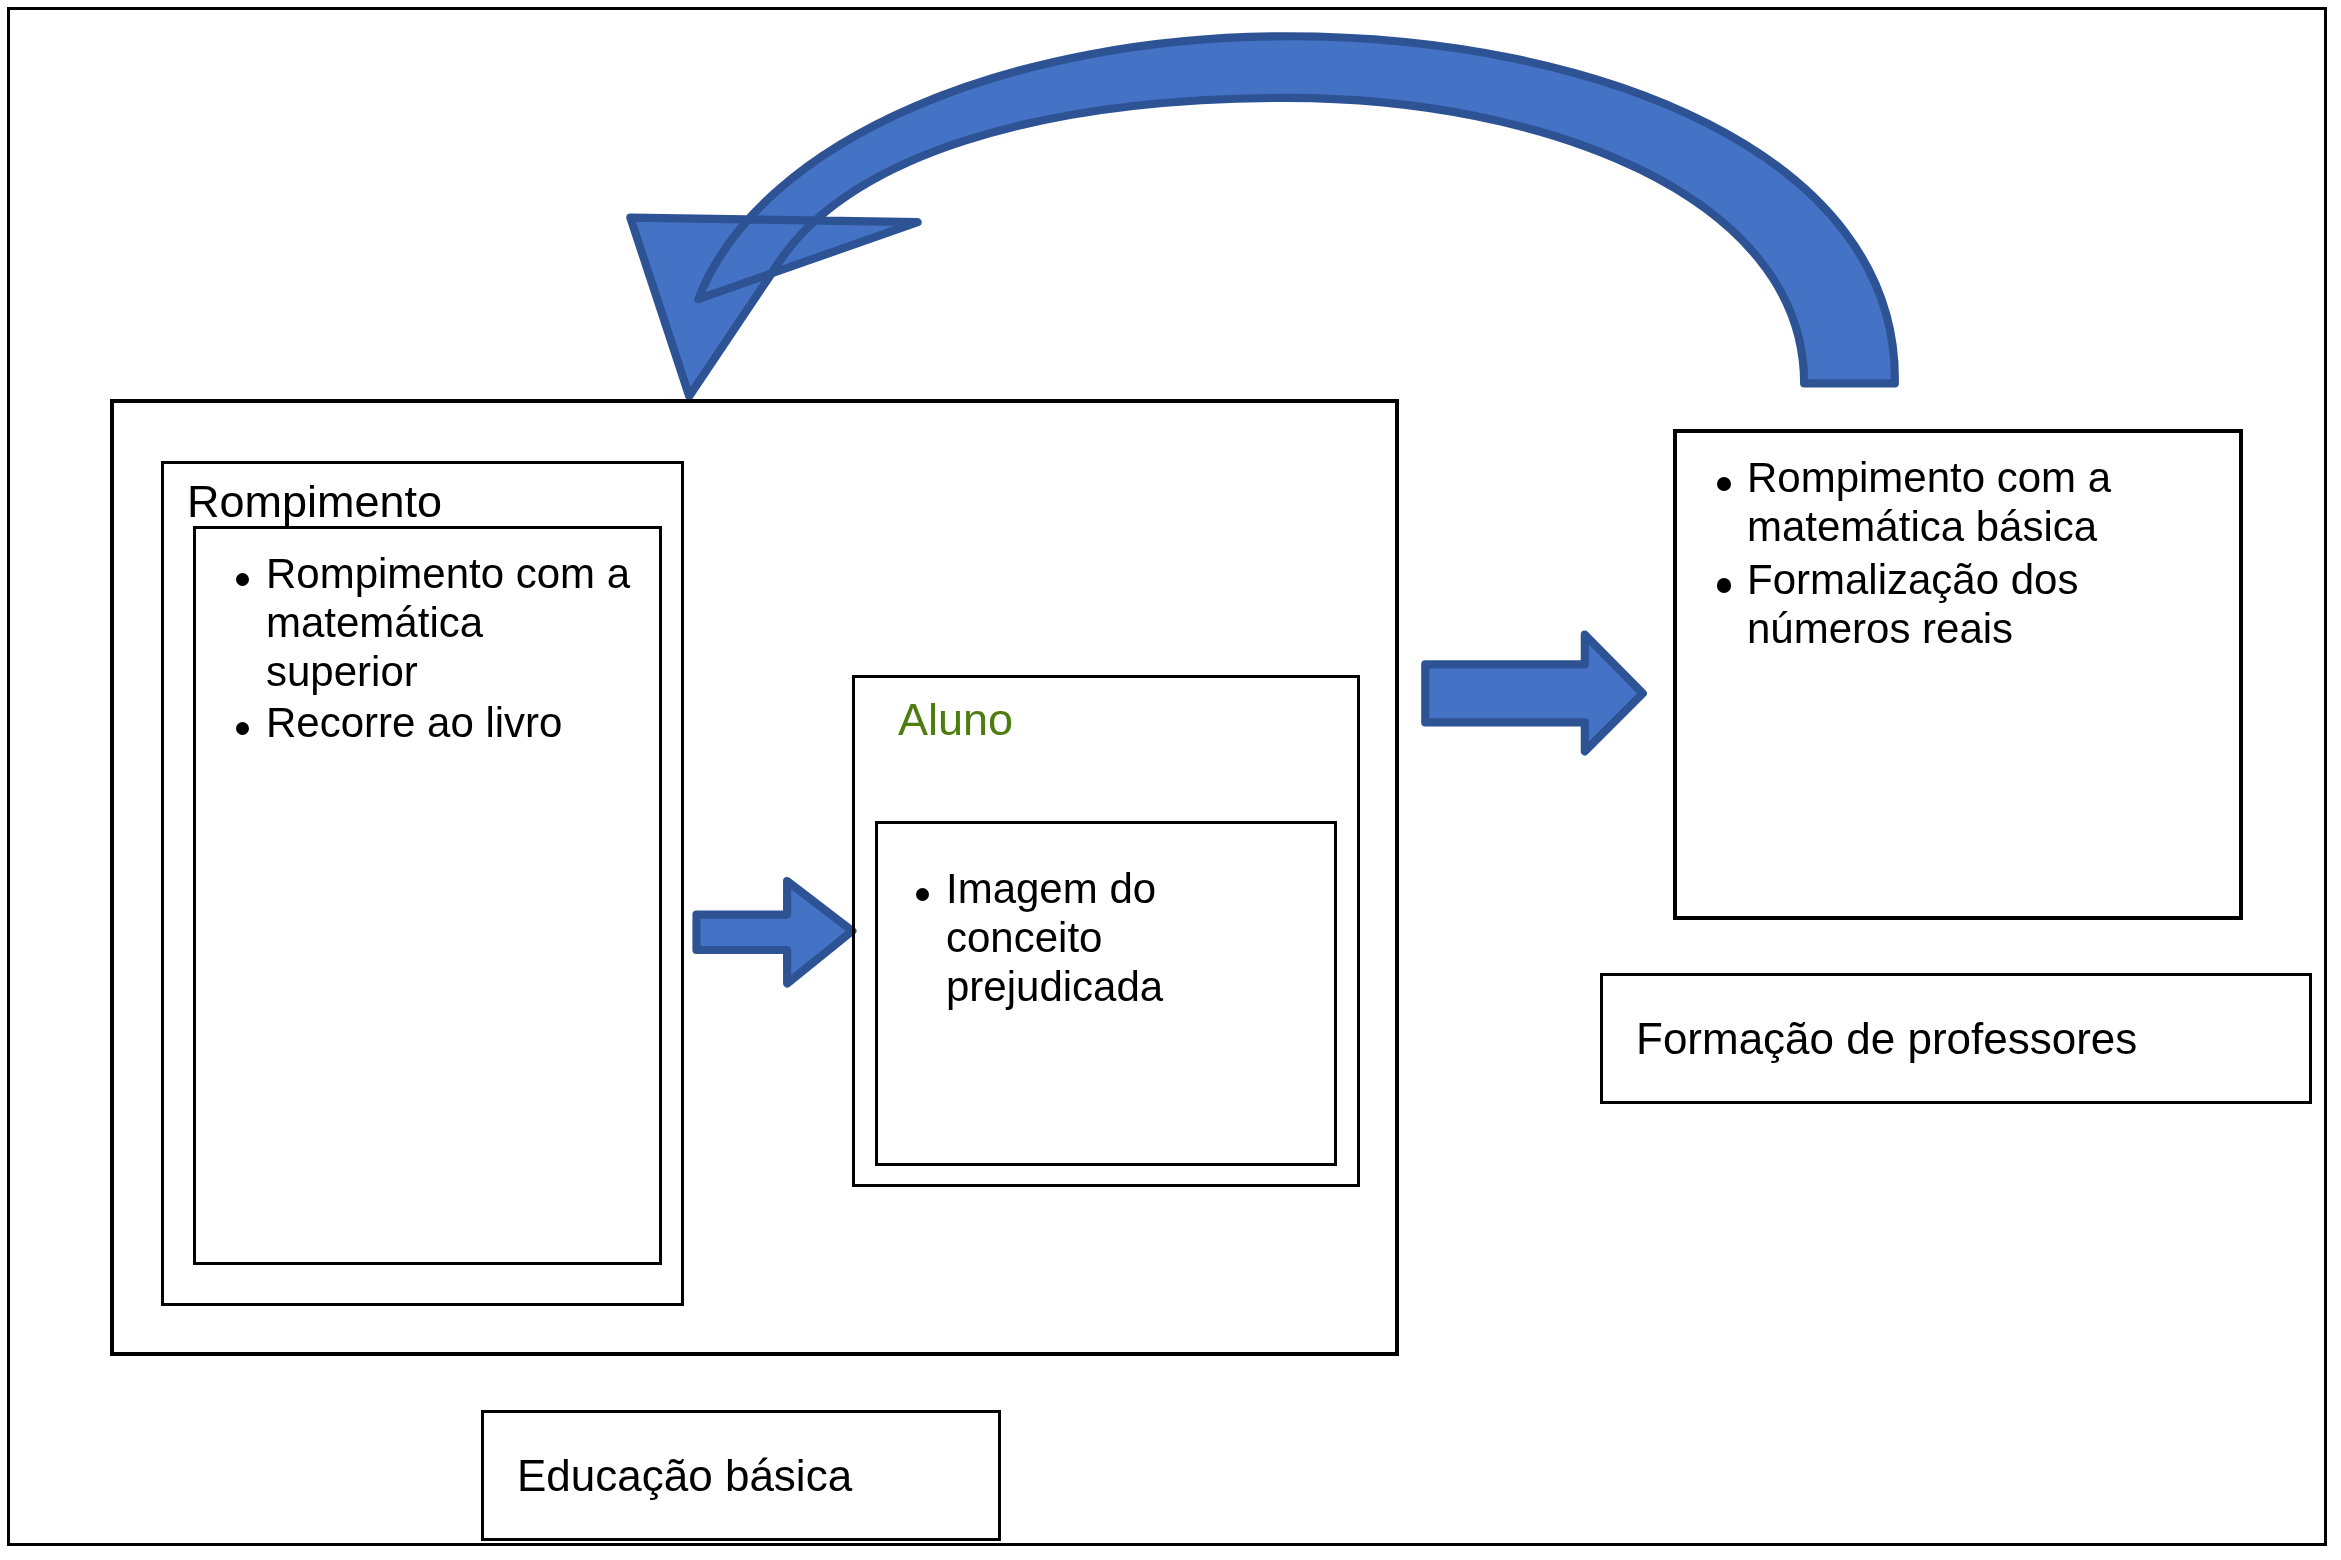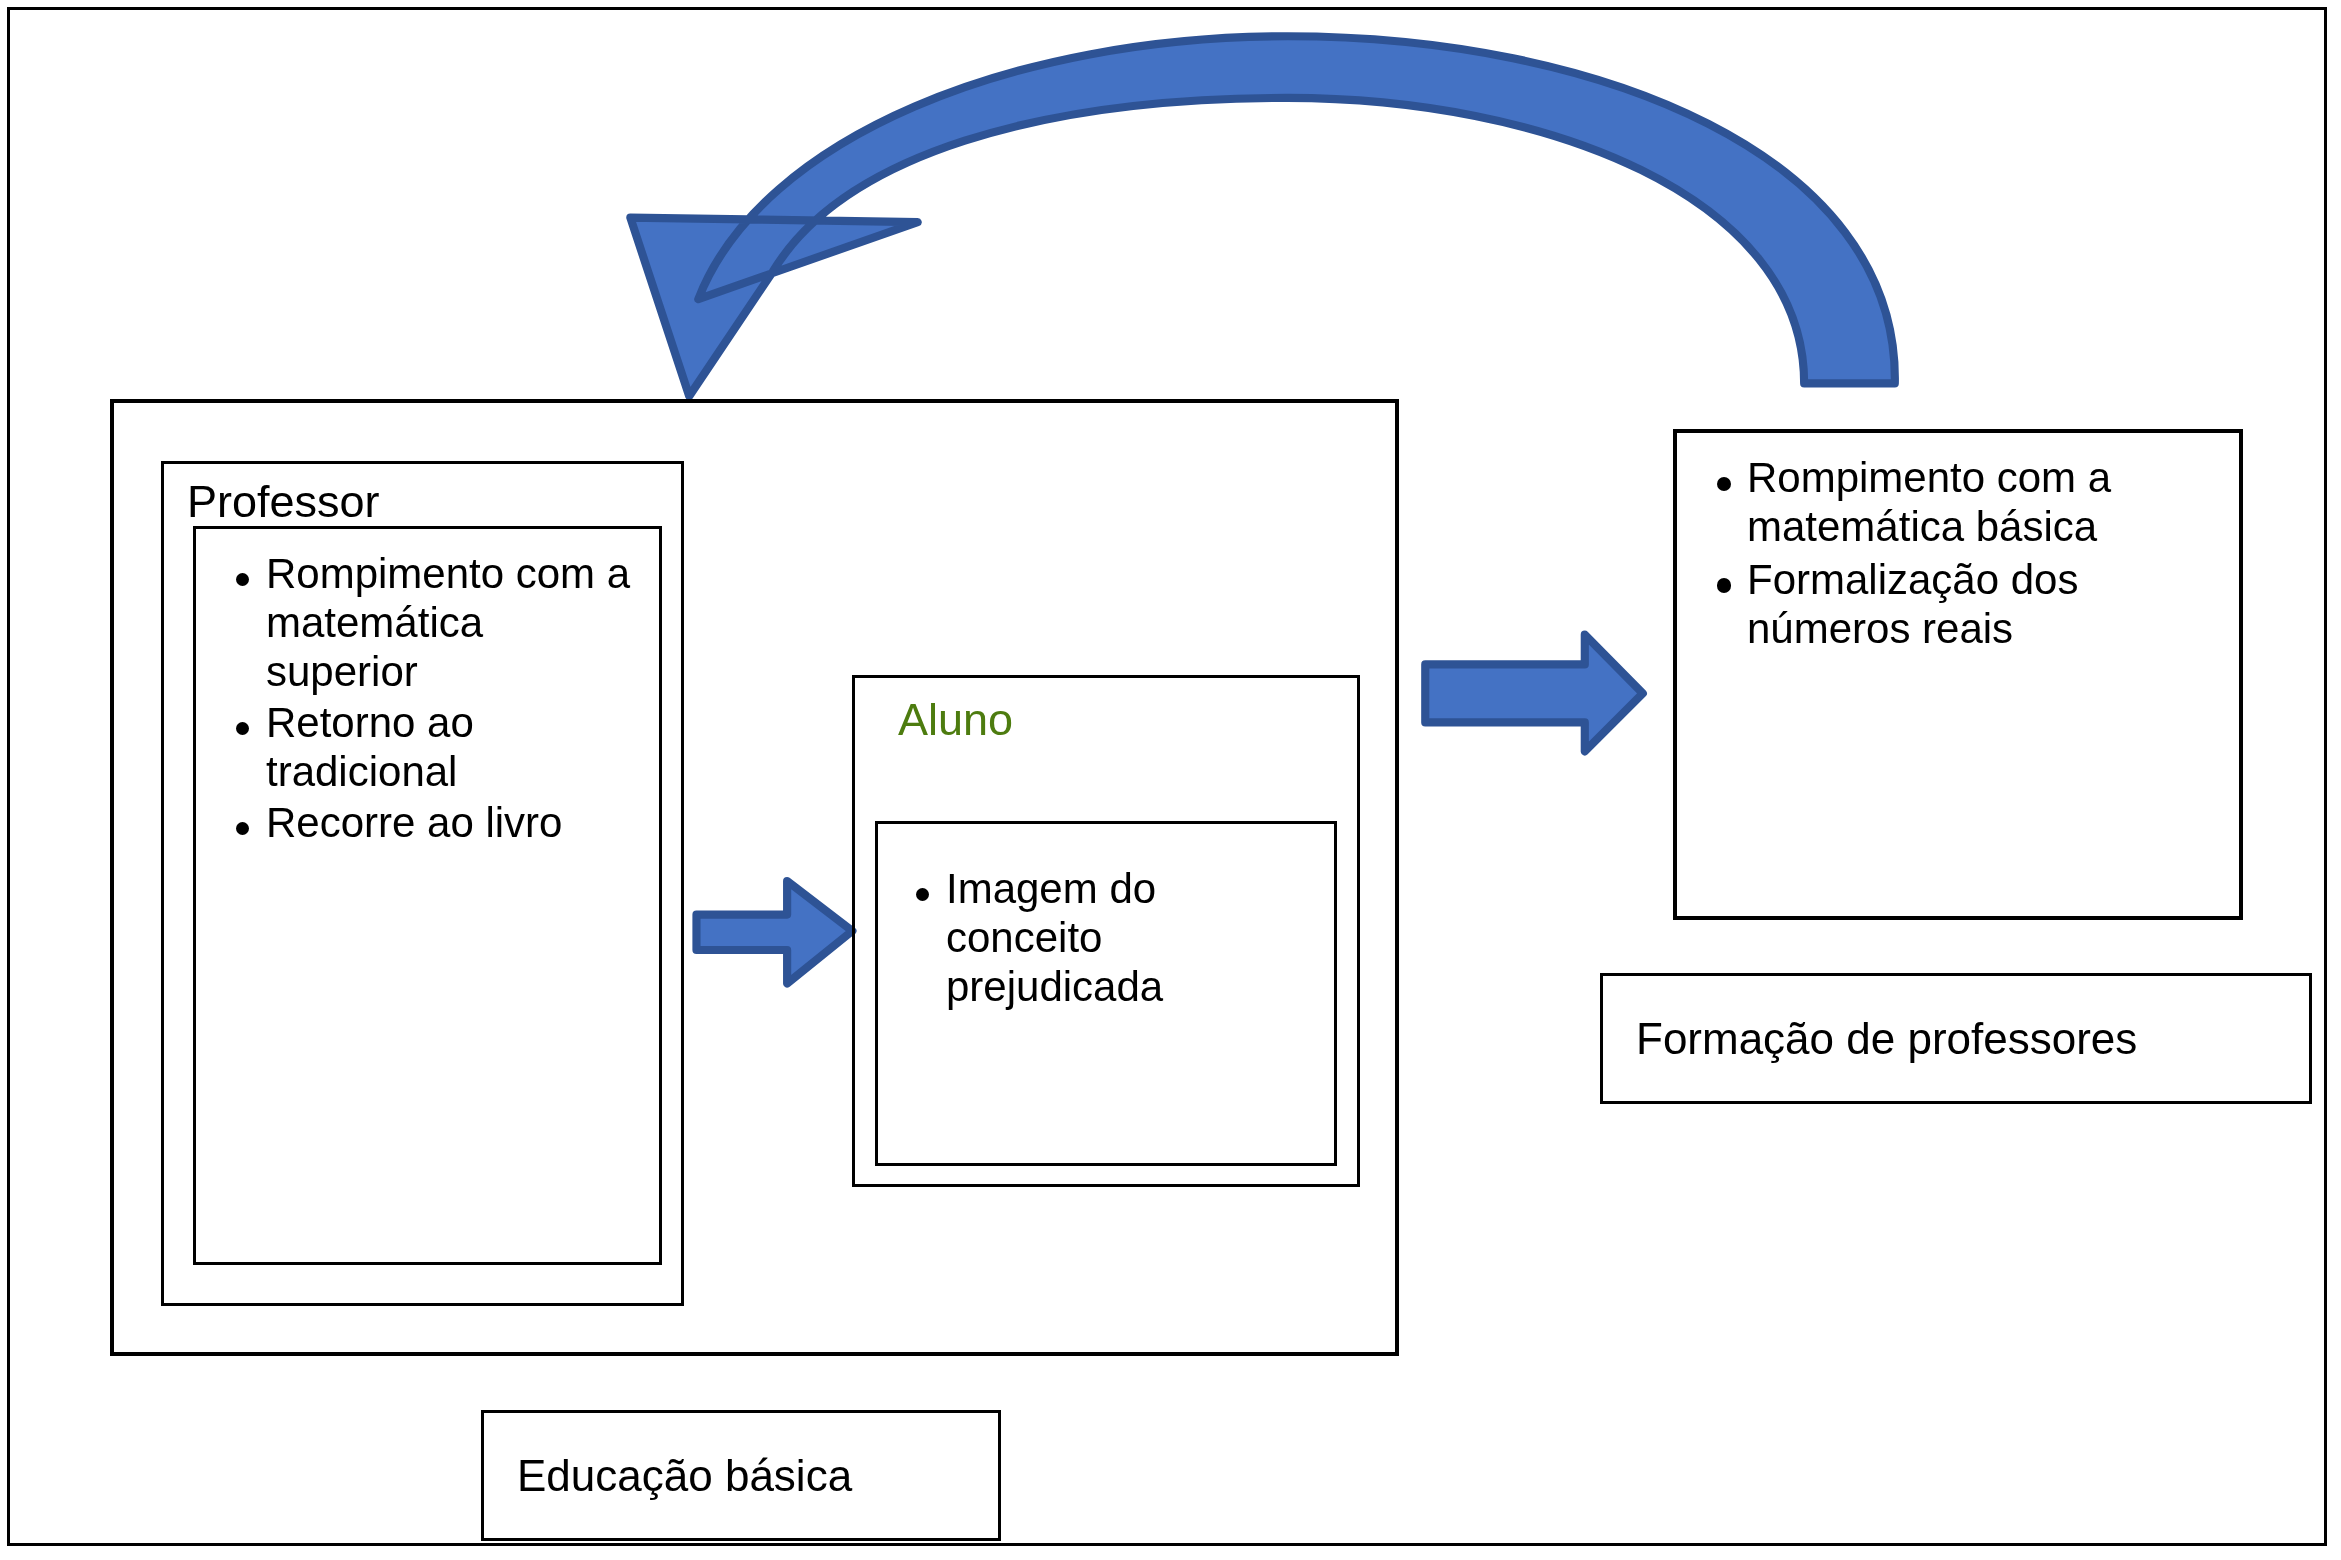--- a/index.html
+++ b/index.html
@@ -168,26 +168,25 @@
 
   <svg class="arrow-layer" viewBox="0 0 2583 1721" width="2342" height="1560" xmlns="http://www.w3.org/2000/svg">
     <g>
       <path d="M 1572 733 L 1748 733 L 1748 700 L 1812 765 L 1748 829 L 1748 797 L 1572 797 Z" fill="#4472C4" stroke="#2E5395" stroke-width="9" stroke-linejoin="round"></path>
     </g>
   </svg>
 
   <div class="box thick" id="educacao-container"></div>
 
   <div class="box" id="professor-box"></div>
-  <div id="professor-title">Professor</div>
+  <div id="professor-title">Rompimento</div>
 
   <div class="box" id="professor-inner">
     <ul class="bullets" id="professor-bullets">
       <li>Rompimento com a matemática superior</li>
-      <li>Retorno ao tradicional</li>
       <li>Recorre ao livro</li>
     </ul>
   </div>
 
   <div class="box" id="aluno-box"></div>
   <div id="aluno-title">Aluno</div>
 
   <div class="box" id="aluno-inner">
     <ul class="bullets" id="aluno-bullets">
       <li>Imagem do conceito prejudicada</li>

